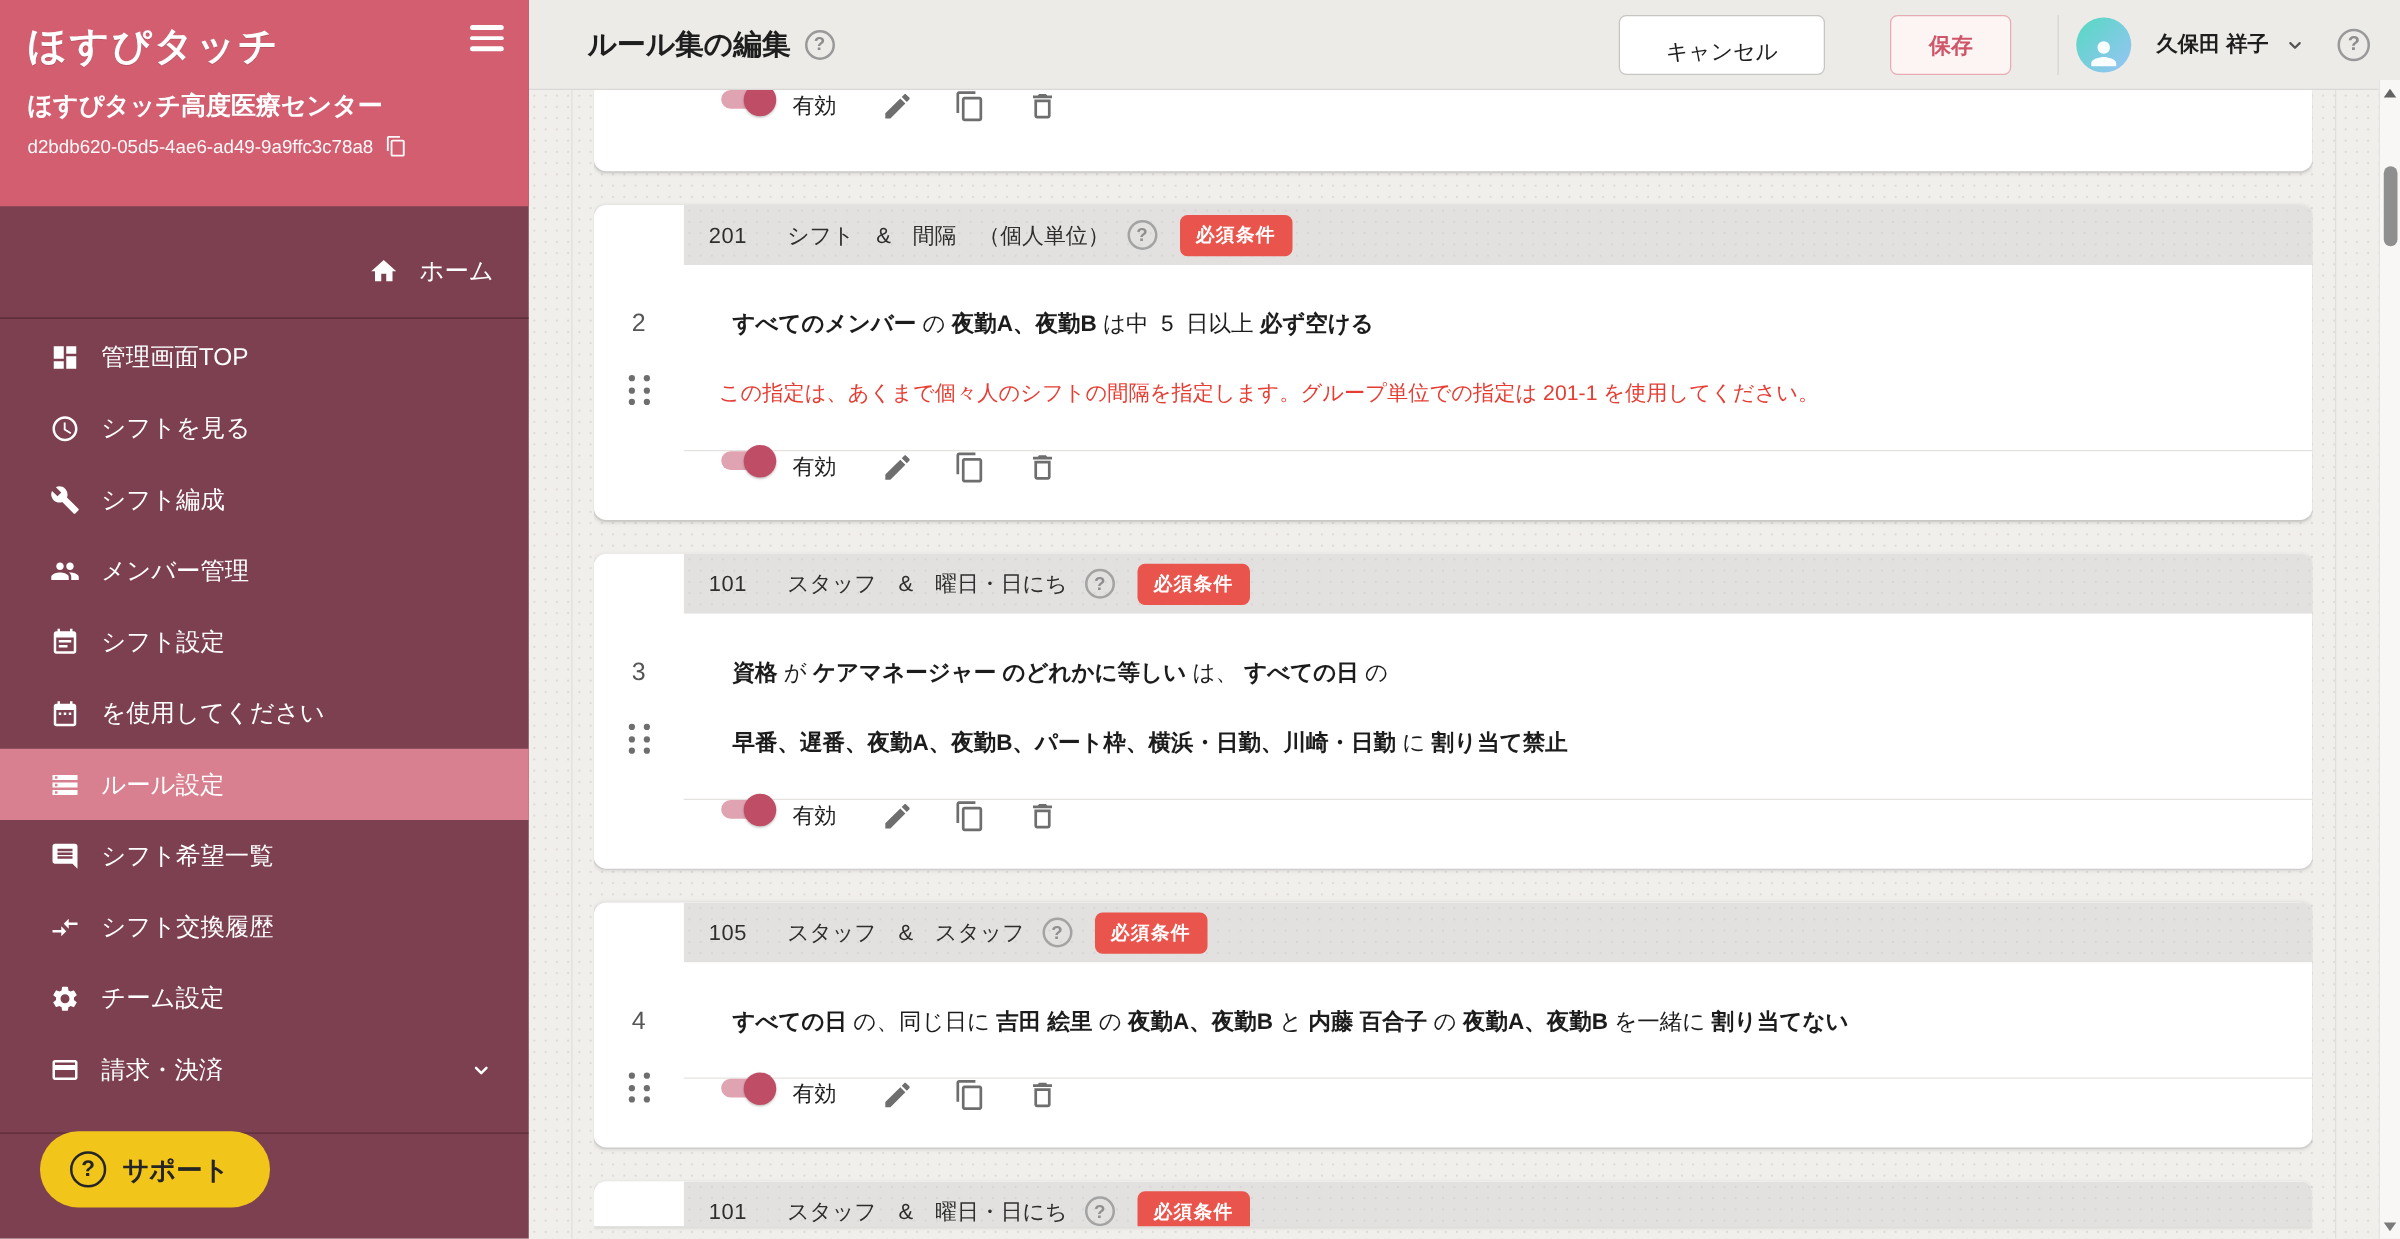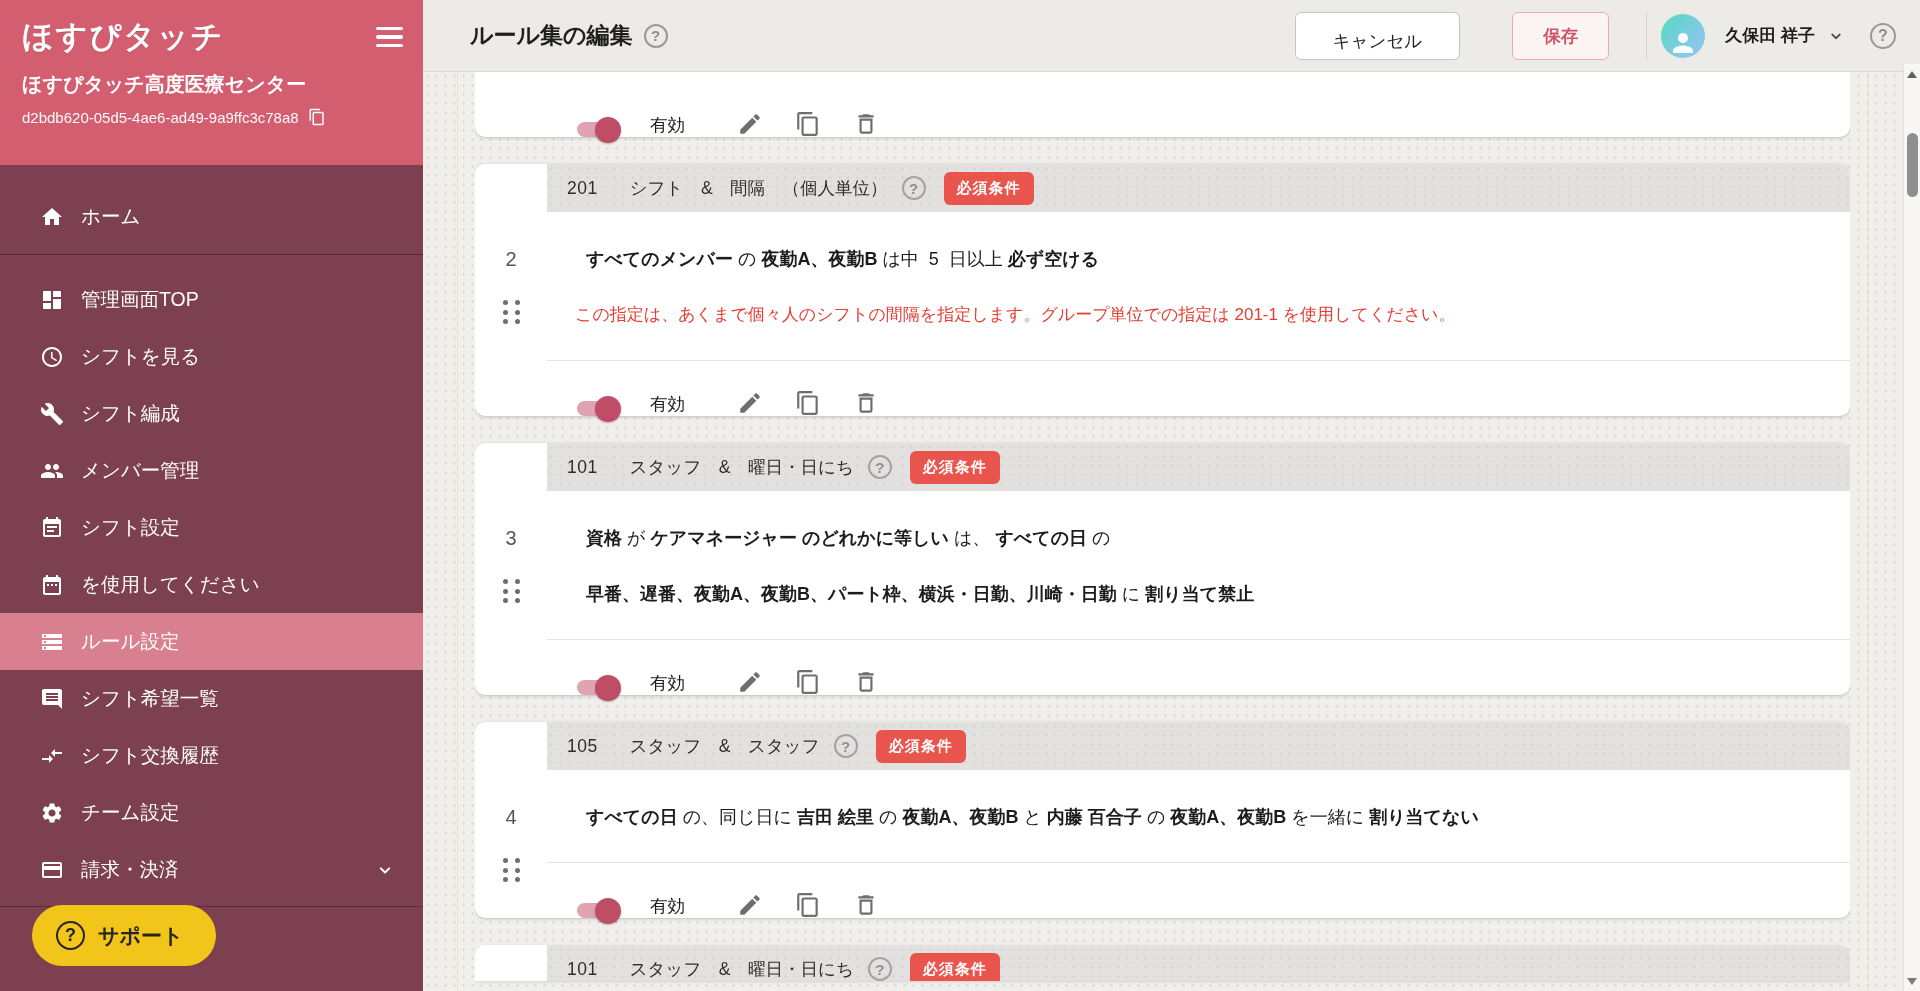--- a/index.html
+++ b/index.html
@@ -6,32 +6,32 @@
   html,body { margin:0; padding:0; }
   body {
     width:1920px; height:991px; overflow:hidden; position:relative;
     font-family:"Liberation Sans","DejaVu Sans",sans-serif;
     background:#f1efec; color:#222;
   }
   
   .sidebar { position:absolute; left:0; top:0; width:423px; height:991px;
     background:var(--sidebar-bg,#7c4050); color:#fff; z-index:5; }
   .sidebar-top { height:165px; background:var(--accent,#d25e6f); padding:16px 18px 0 22px; }
-  .logo-row { display:flex; align-items:center; justify-content:space-between; }
+  .logo-row { display:flex; align-items:flex-start; justify-content:space-between; }
   .logo { font-size:31px; font-weight:bold; letter-spacing:2px; white-space:nowrap;
     text-shadow:0 1px 0 rgba(0,0,0,.12); cursor:pointer; }
   .hamburger { background:none; border:none; padding:4px 2px; cursor:pointer; display:flex; flex-direction:column; gap:5px; }
   .hamburger span { display:block; width:27px; height:3.5px; background:#fff; border-radius:2px; }
   .facility { font-size:20px; font-weight:bold; margin-top:13px; white-space:nowrap; }
   .fid-row { display:flex; align-items:center; gap:9px; margin-top:10px; font-size:15px; opacity:.97; }
   .fid-row .ic { width:18px; height:18px; fill:#fff; cursor:pointer; }
   .menu { padding-top:14px; }
   .item { height:57px; display:flex; align-items:center; gap:17px; padding:0 28px 0 40px;
     font-size:19.5px; cursor:pointer; white-space:nowrap; }
-  .item.first { height:76px; border-bottom:1px solid rgba(48,18,26,.5); margin-bottom:16px; }
+  .item.first { height:76px; border-bottom:1px solid rgba(48,18,26,.5); margin-bottom:2px;justify-content:flex-end; }
   .item.active { background:var(--active-item,#d8808f); }
   .item .ic { width:24px; height:24px; fill:#fff; flex:none; }
   .item .chev { width:20px; height:20px; margin-left:auto; color:#fff; flex:none; }
   .support-sep { position:absolute; left:0; right:0; bottom:84px; height:1px; background:rgba(48,18,26,.45); }
   .support-row { position:absolute; left:32px; bottom:25px; }
   .support { display:flex; align-items:center; gap:13px; height:61px; padding:0 33px 0 24px;
     background:var(--support-yellow,#f2c51b); color:#252525; border:none; border-radius:31px;
     font-size:21px; font-weight:bold; cursor:pointer; font-family:inherit; }
   .support .q { width:29px; height:29px; border:2.5px solid #252525; border-radius:50%;
     display:flex; align-items:center; justify-content:center; font-size:18px; font-weight:bold; }
@@ -79,21 +79,21 @@
     padding:7px 13px; border-radius:6px; letter-spacing:1px; white-space:nowrap; }
   .cbody { position:relative; padding:32px 30px 30px 100px; font-size:18px; color:#1c1c1c; min-height:92px; }
   .num { position:absolute; left:0; top:36px; width:72px; text-align:center; font-size:20px; color:#555; }
   .dots { position:absolute; left:0; top:88px; width:72px; display:grid;
     grid-template-columns:repeat(2,5px); gap:4.5px 7px; justify-content:center; cursor:grab; }
   .dots i { width:5px; height:5px; background:#6e6e6e; border-radius:50%; }
   .line { margin:0 11px 26px; line-height:30px; white-space:pre-wrap; }
   .line:last-child { margin-bottom:0; }
   .line b { font-weight:bold; }
   .note { margin:0; color:var(--note-red,#e53d33); font-size:17px; line-height:30px; }
-  .cfoot { margin-left:72px; border-top:1px solid #e5e3e0; height:56px; display:flex; align-items:flex-end; padding-left:30px;gap:16px; }
+  .cfoot { margin-left:72px; border-top:1px solid #e5e3e0; height:56px; display:flex; align-items:flex-start; padding-left:30px; }
   .card.v-footer .cfoot { margin-left:0; border-top:none; height:100%; width:100%; padding-left:102px; }
   .switch { position:relative; width:41px; height:15px; border-radius:8px; background:#e0a3b2;
     margin-right:16px; cursor:pointer; flex:none; }
   .switch::after { content:""; position:absolute; right:-3px; top:-5.5px; width:26px; height:26px;
     border-radius:50%; background:var(--toggle-on,#c04d66); box-shadow:0 1px 2px rgba(0,0,0,.25); }
   .sw-label { font-size:17.5px; color:#1e1e1e; }
   .acts { display:flex; align-items:center; gap:32px; margin-left:36px; }
   .acts .abtn { background:none; border:none; padding:0; cursor:pointer; line-height:0; }
   .acts .ic { width:26px; height:26px; fill:#6e6e6e; }
   

